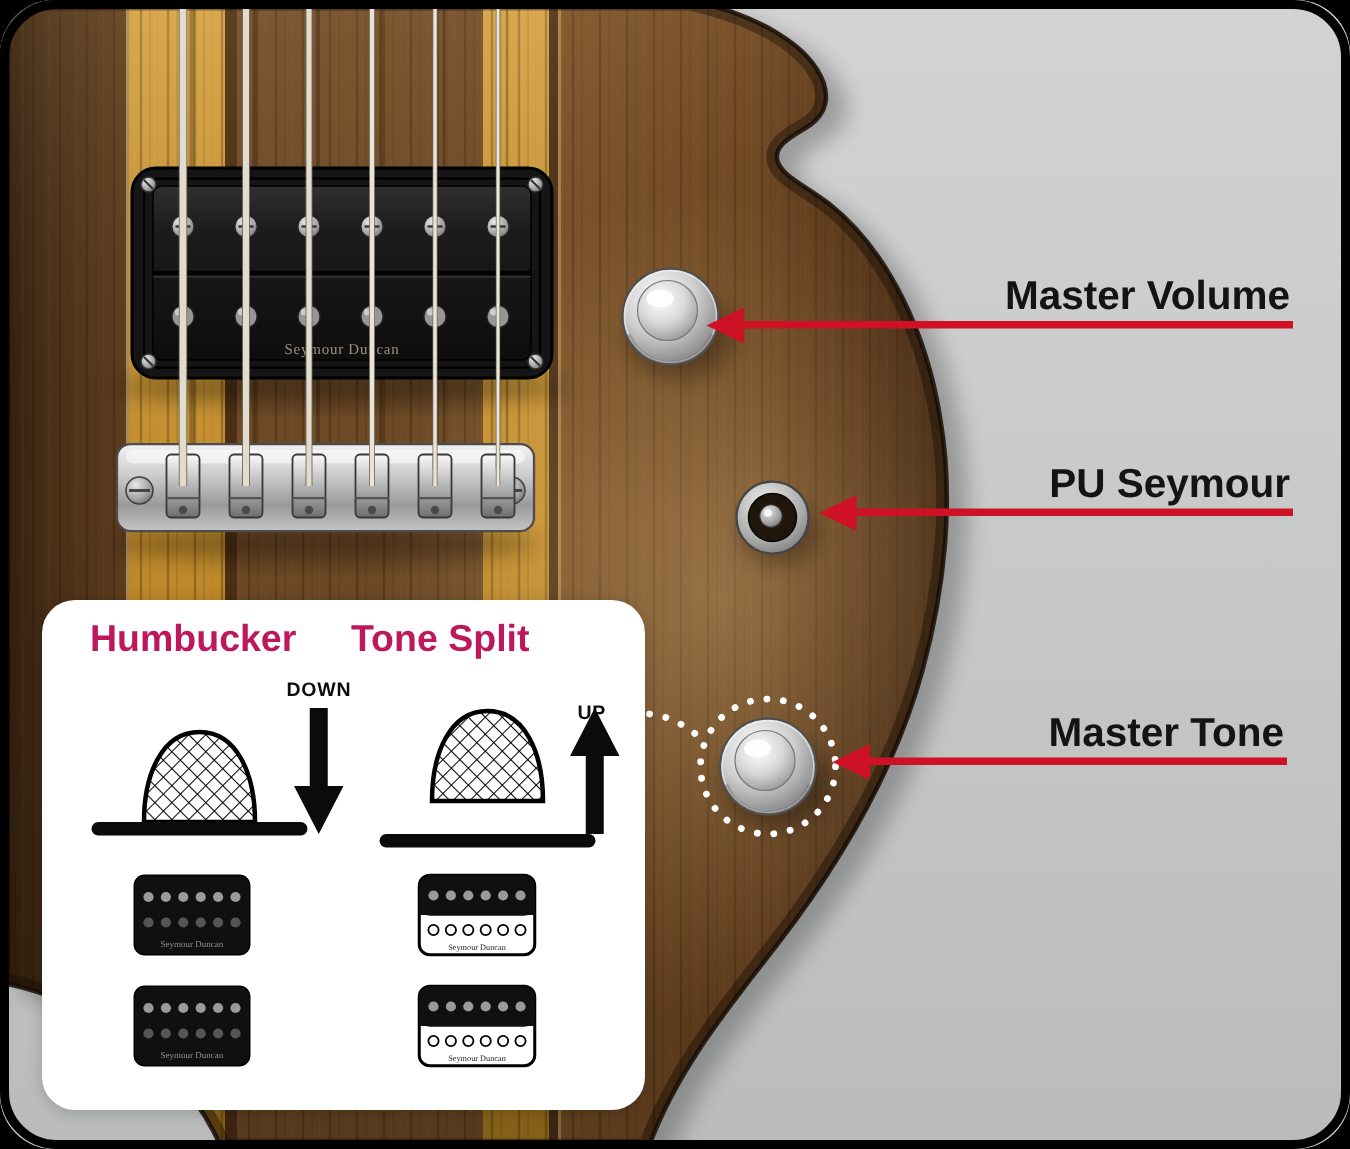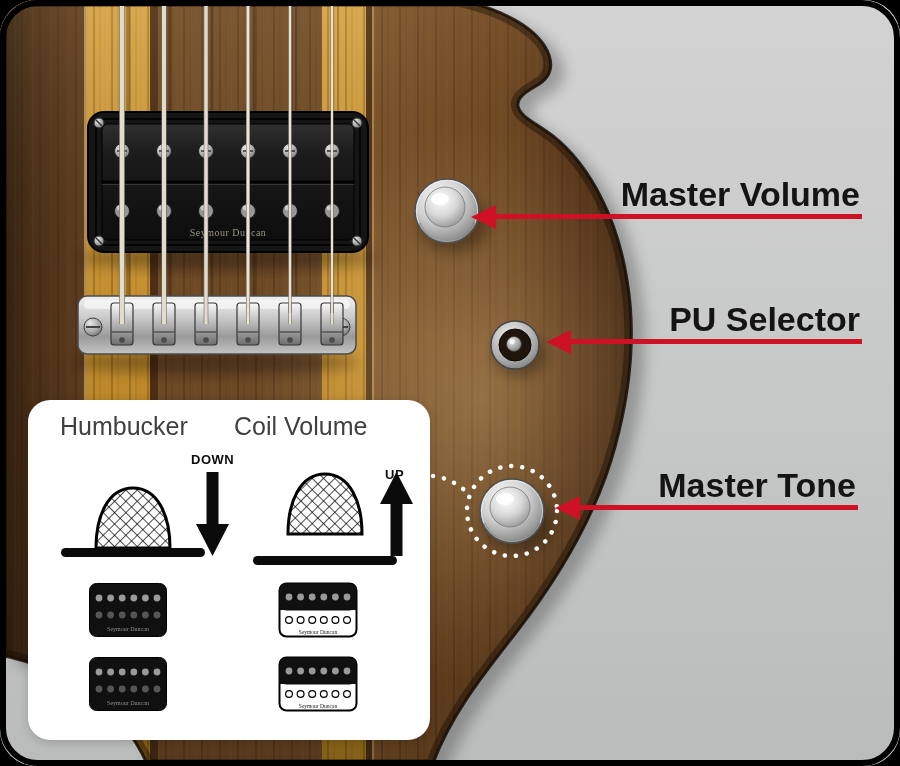--- a/index.html
+++ b/index.html
@@ -19,37 +19,37 @@
   }
   .frame-ring{
     position:absolute;inset:0;border:6px solid var(--frame-black);
     border-radius:38px;pointer-events:none;z-index:50;
   }
   svg.photo{display:block;position:absolute;left:0;top:0;}
 
   
   .callout{position:absolute;z-index:10;height:36px;}
   .callout .txt{
-    position:absolute;right:2px;bottom:8px;font-size:34px;font-weight:700;
+    position:absolute;right:2px;bottom:8px;font-size:27px;font-weight:700;
     color:#141414;white-space:nowrap;line-height:1;
   }
   .callout .line{position:absolute;left:0;right:0;bottom:0;height:5px;background:var(--arrow-red);}
   .callout .head{
     position:absolute;left:-25px;top:50%;transform:translateY(-50%);
     width:0;height:0;border-top:12px solid transparent;border-bottom:12px solid transparent;
     border-right:25px solid var(--arrow-red);
   }
 
   
   .panel{
     position:absolute;left:28px;top:400px;width:402px;height:340px;
     background:var(--panel-white);border-radius:22px;z-index:10;
     box-shadow:0 2px 10px rgba(0,0,0,0.18);
   }
-  .panel .title{position:absolute;font-size:25px;font-weight:400;color:#404040;line-height:1;}
+  .panel .title{position:absolute;font-size:25px;font-weight:700;color:#be185d;line-height:1;}
   .panel .small-label{position:absolute;font-size:13px;font-weight:700;color:#0d0d0d;letter-spacing:.5px;line-height:1;}
   .abs{position:absolute;}
 </style>
 </head>
 <body>
 
 <div class="stage">
   <div class="scene">
 
     <svg class="photo" width="900" height="766" viewBox="0 0 900 766">
@@ -318,36 +318,36 @@
     </svg>
 
     <div class="callout" style="left:496px;top:183px;width:366px;">
       <div class="txt">Master Volume</div>
       <div class="line">
         <div class="head"></div>
       </div>
     </div>
 
     <div class="callout" style="left:571px;top:308px;width:291px;">
-      <div class="txt">PU Selector</div>
+      <div class="txt">PU Seymour</div>
       <div class="line">
         <div class="head"></div>
       </div>
     </div>
 
     <div class="callout" style="left:580px;top:474px;width:278px;">
       <div class="txt">Master Tone</div>
       <div class="line">
         <div class="head"></div>
       </div>
     </div>
 
     <div class="panel">
       <div class="title abs" style="left:32px;top:14px;">Humbucker</div>
-      <div class="title abs" style="left:206px;top:14px;">Coil Volume</div>
+      <div class="title abs" style="left:206px;top:14px;">Tone Split</div>
 
       <div class="small-label abs" style="left:163px;top:53px;text-align:center;">DOWN</div>
       <svg class="abs" style="left:168px;top:72px;" width="33" height="84" viewBox="0 0 33 84">
         <path d="M10.5 0 H22.5 V52 H33 L16.5 84 L0 52 H10.5 Z" fill="#0b0b0b"></path>
       </svg>
 
       <div class="small-label abs" style="left:357px;top:68px;">UP</div>
       <svg class="abs" style="left:352px;top:72px;" width="33" height="84" viewBox="0 0 33 84">
         <path d="M16.5 0 L33 32 H22.5 V84 H10.5 V32 H0 Z" fill="#0b0b0b"></path>
       </svg>

